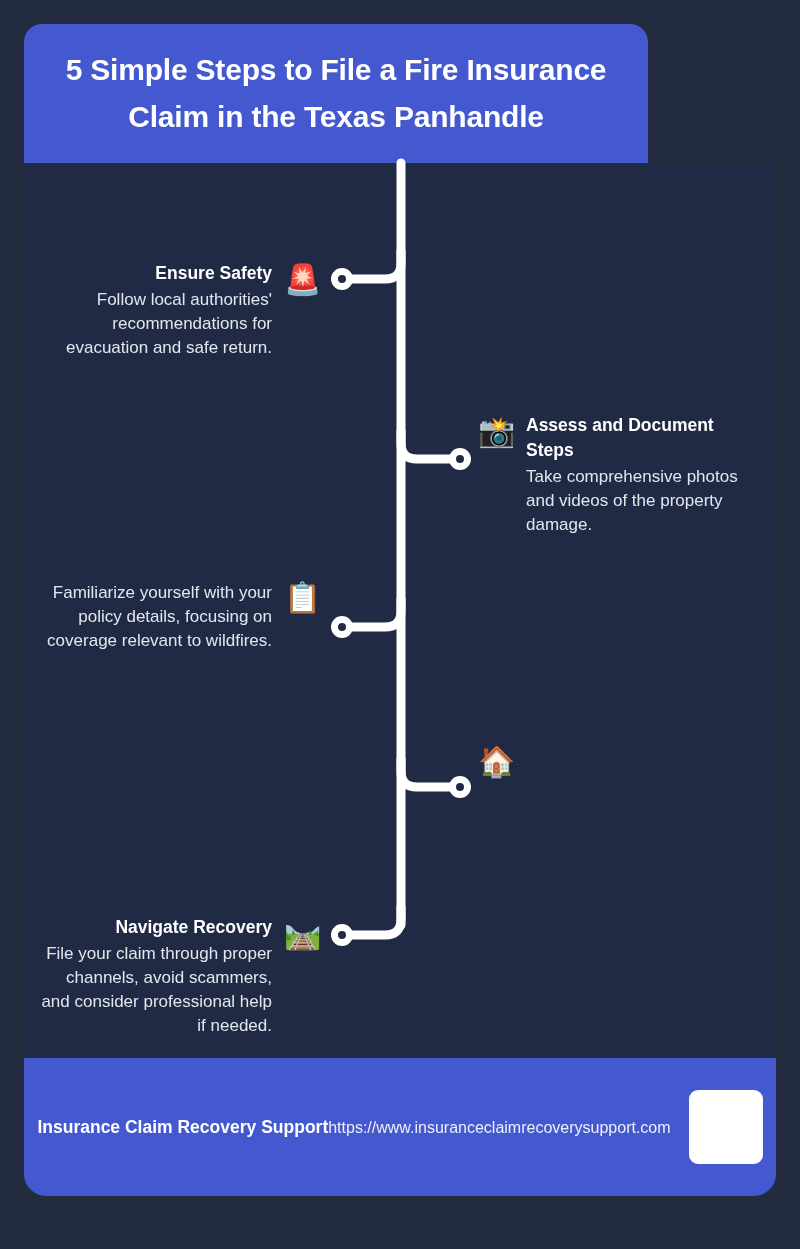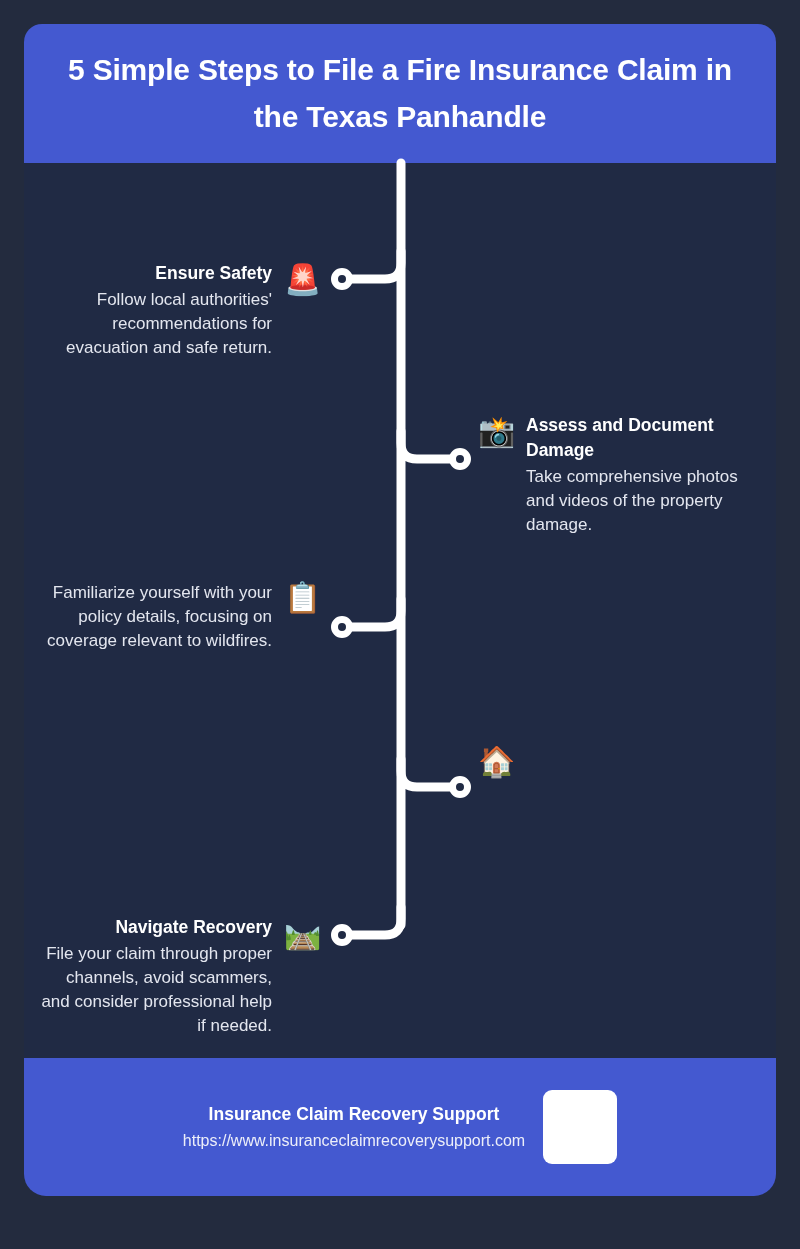--- a/index.html
+++ b/index.html
@@ -17,21 +17,21 @@
     width: 800px;
     height: 1249px;
     background: #232B3E;
   }
 
   
   #header-banner {
     position: absolute;
     left: 24px;
     top: 24px;
-    width: 752px;
+    width: 624px;
     height: 139px;
     background: #4459D0;
     border-radius: 18px 18px 0 0;
     display: flex;
     align-items: center;
     justify-content: center;
     padding: 0 26px;
   }
   #header-title {
     color: #FFFFFF;
@@ -115,21 +115,21 @@
     position: absolute;
     left: 0;
     top: 0;
     width: 752px;
     height: 138px;
     display: flex;
     align-items: center;
     justify-content: center;
     gap: 18px;
   }
-  #footer-text { display: flex; flex-direction: column; align-items: center; }
+  #footer-text { display: flex; flex-direction: row; align-items: center; }
   #footer-brand {
     color: #FFFFFF;
     font-size: 17.5px;
     font-weight: bold;
     line-height: 1.5;
   }
   #footer-url {
     color: #EDEFF9;
     font-size: 16px;
     line-height: 1.5;
@@ -182,21 +182,21 @@
     <div class="step-text" style="width:212px;">
       <div class="step-title">Ensure Safety</div>
       <div class="step-desc">Follow local authorities' recommendations for evacuation and safe return.</div>
     </div>
     <div class="step-icon">🚨</div>
   </div>
 
   <div class="step step-right" style="left:478px; top:413px; width:280px;">
     <div class="step-icon">📸</div>
     <div class="step-text" style="width:224px;">
-      <div class="step-title">Assess and Document Damage</div>
+      <div class="step-title">Assess and Document Steps</div>
       <div class="step-desc">Take comprehensive photos and videos of the property damage.</div>
     </div>
   </div>
 
   <div class="step step-left" style="left:40px; top:579px; width:282px; justify-content:flex-end;">
     <div class="step-text" style="width:230px;">
       <div class="step-desc">Familiarize yourself with your policy details, focusing on coverage relevant to wildfires.</div>
     </div>
     <div class="step-icon">📋</div>
   </div>

